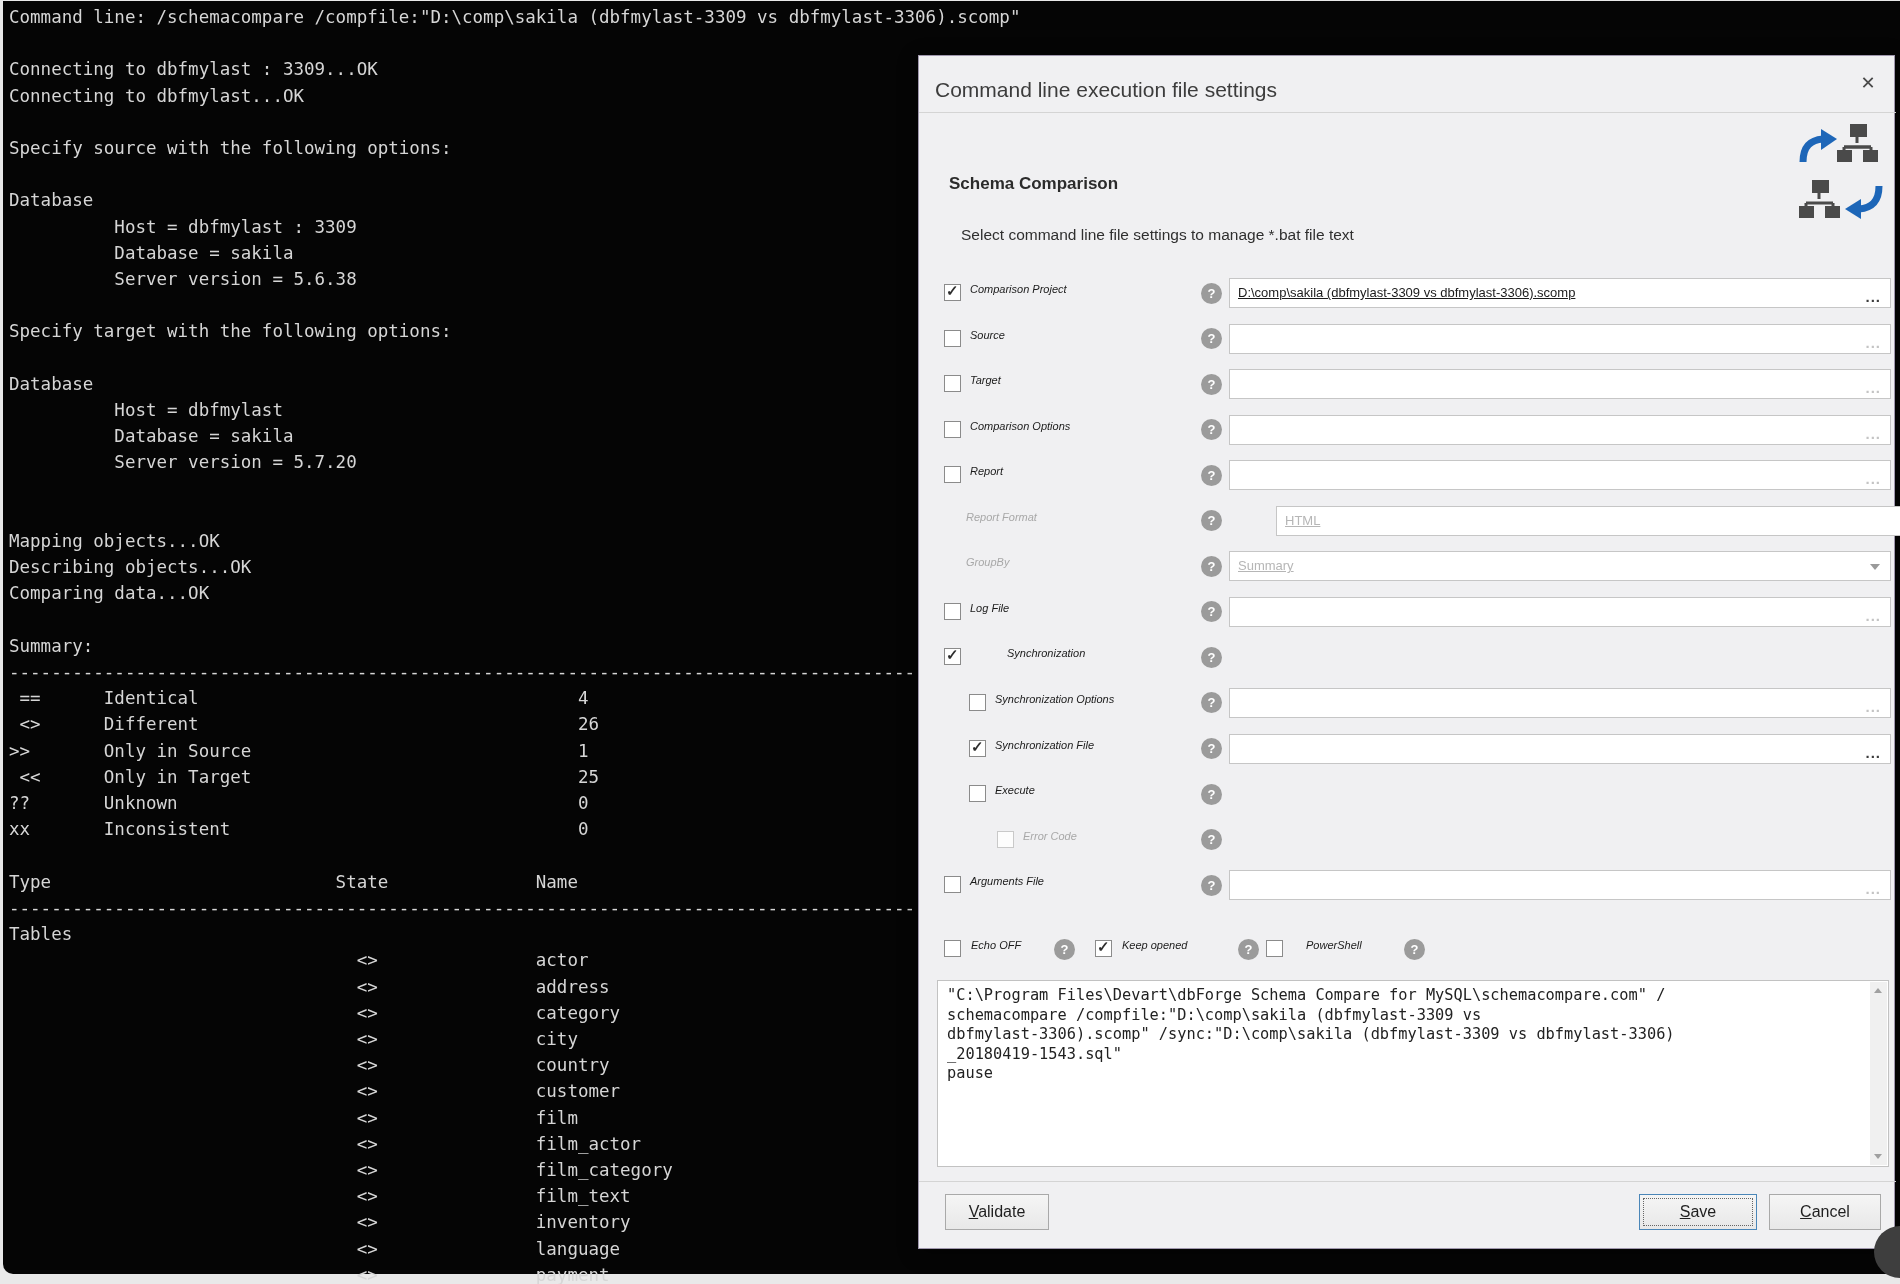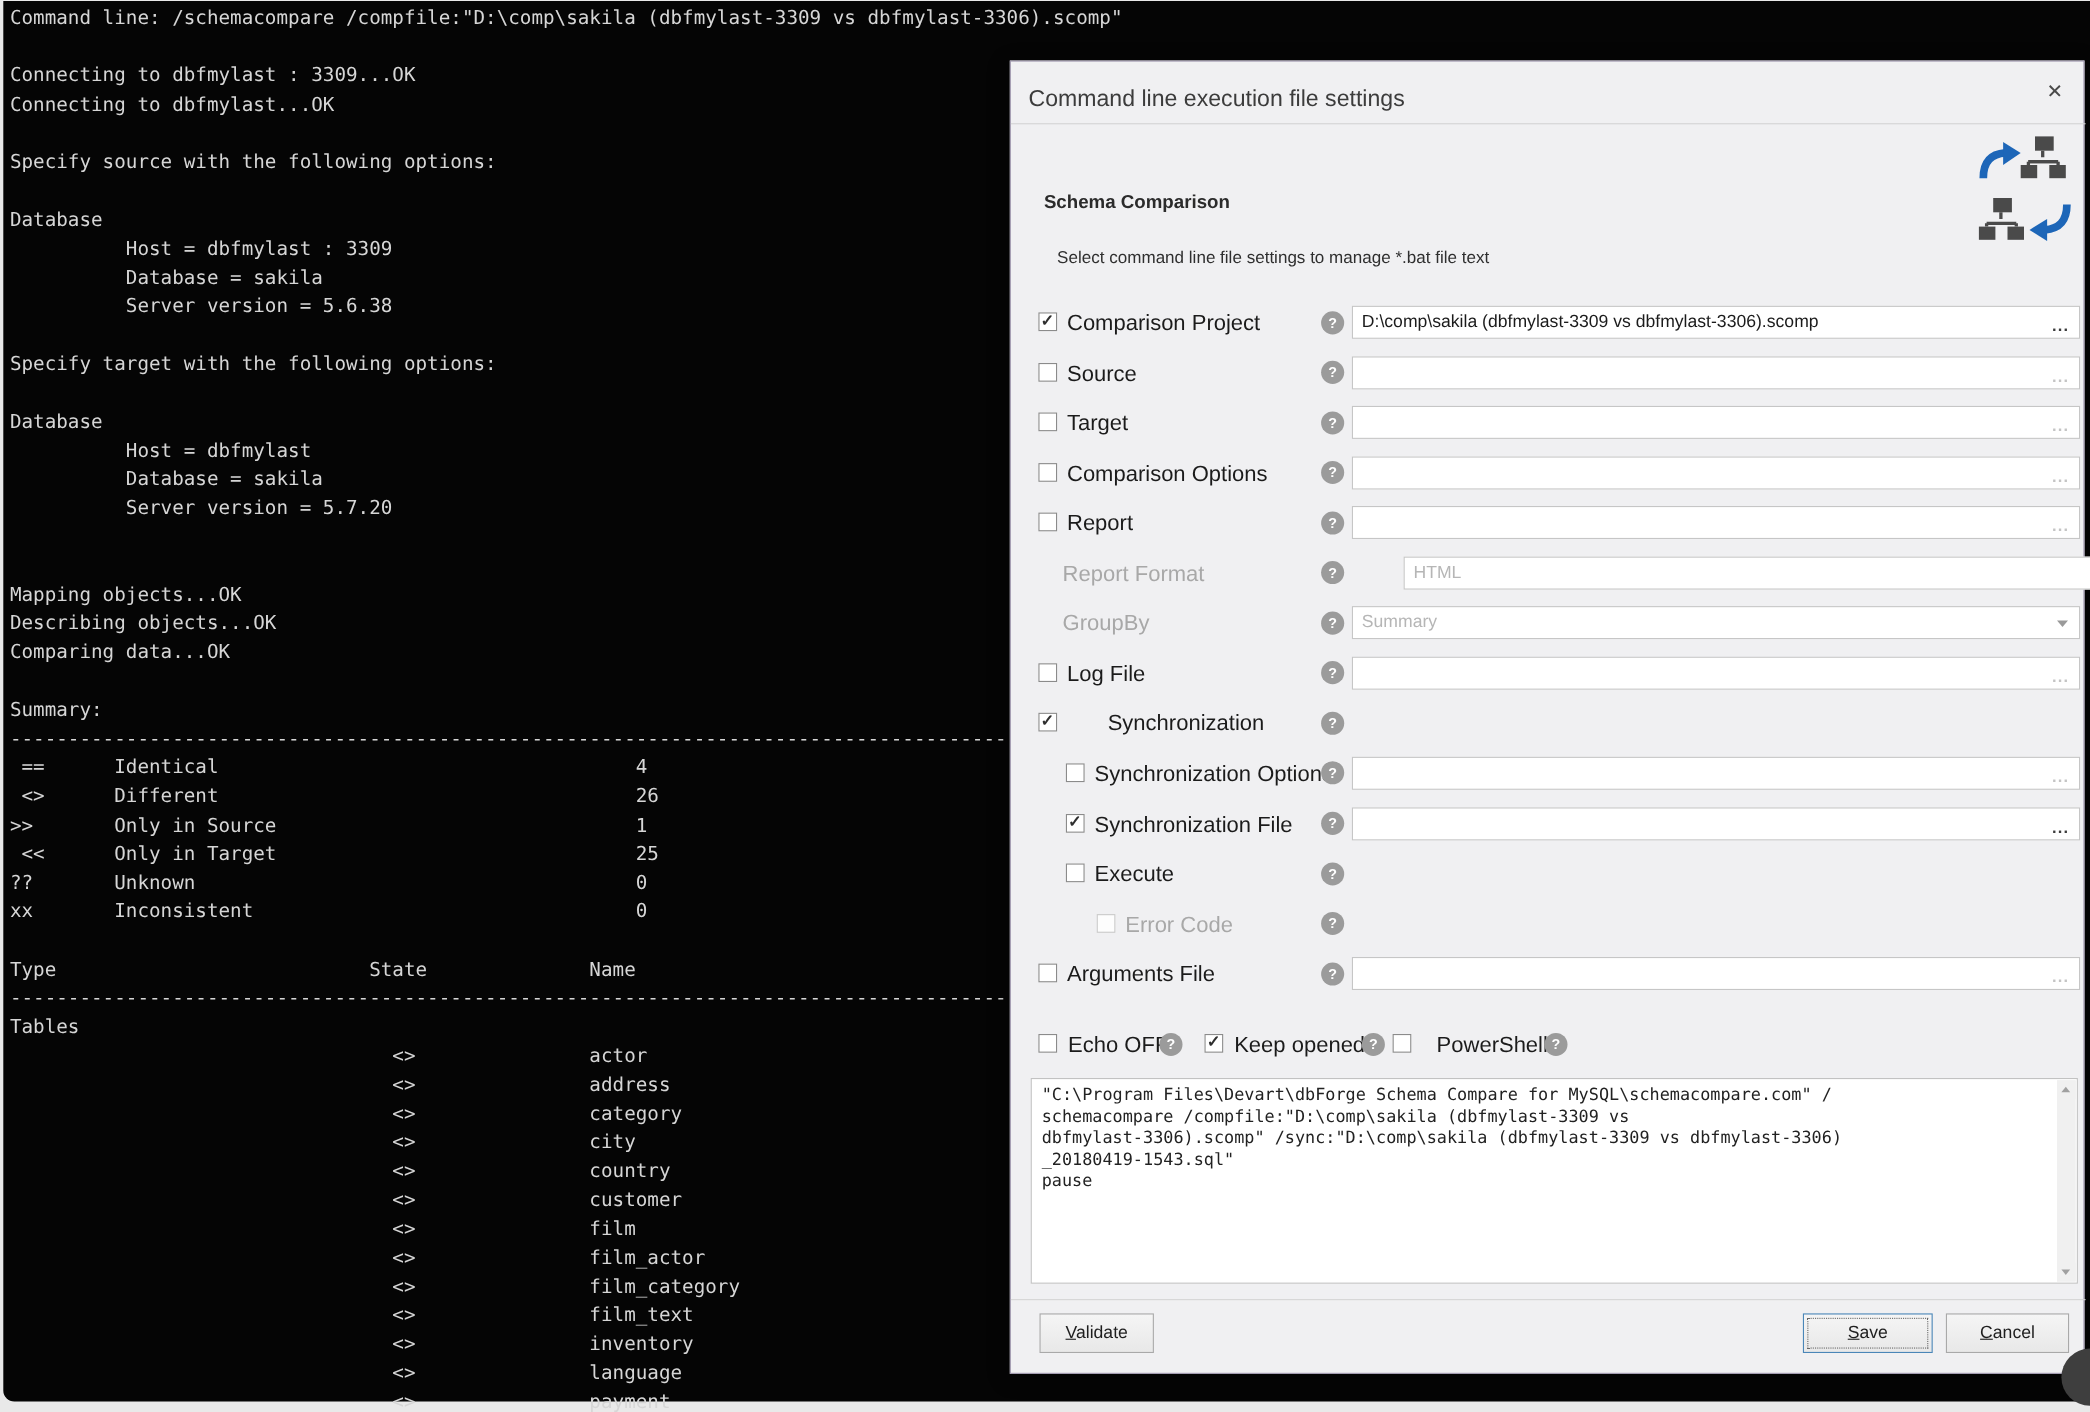--- a/index.html
+++ b/index.html
@@ -21,29 +21,29 @@
   .sep{position:absolute;left:0;width:977px;height:1px;background:#d4d4d4;}
   .h-title{position:absolute;left:30px;top:118px;font-size:17px;font-weight:bold;color:#2b2b2b;}
   .h-sub{position:absolute;left:42px;top:170px;font-size:15.5px;color:#2f2f2f;}
   .cmp-icon{position:absolute;left:878px;top:66px;}
   
   .cb{position:absolute;width:17px;height:17px;background:#fff;border:1px solid #8b8b8b;
     box-sizing:border-box;}
   .cb.checked::after{content:"\2713";position:absolute;left:1px;top:-3px;font-size:15px;
     font-weight:bold;color:#2e2e2e;}
   .cb.disabled{border-color:#c9c9c9;background:#fdfdfd;}
-  .lbl{position:absolute;font-size:20px;color:#1b1b1b;white-space:nowrap;}
+  .lbl{position:absolute;font-size:11px;color:#1b1b1b;white-space:nowrap;font-style:italic;}
   .lbl.dim{color:#a8a8a8;}
   .help{position:absolute;width:21px;height:21px;border-radius:50%;background:#9b9b9b;}
   .help::after{content:"?";position:absolute;left:0;top:0;width:21px;text-align:center;
     line-height:21px;font-size:13px;font-weight:bold;color:#fff;}
   .field{position:absolute;height:30px;background:#fff;border:1px solid #c6c6c6;
     box-sizing:border-box;}
-  .field .val{position:absolute;left:8px;top:0;line-height:28px;font-size:16px;color:#1b1b1b;
-    white-space:nowrap;}
+  .field .val{position:absolute;left:8px;top:0;line-height:28px;font-size:13px;color:#1b1b1b;
+    white-space:nowrap;text-decoration:underline;}
   .field .val.gray{color:#b6b6b6;}
   .field .dots{position:absolute;right:9px;bottom:2px;font-size:15px;font-weight:bold;
     letter-spacing:1px;}
   .field .dots.dark{color:#3c3c3c;}
   .field .dots.light{color:#c4c4c4;}
   .field .arrow{position:absolute;right:10px;top:12px;width:0;height:0;
     border-left:5px solid transparent;border-right:5px solid transparent;
     border-top:6px solid #9a9a9a;}
   
   .batbox{position:absolute;left:18px;top:924px;width:952px;height:187px;background:#fff;

